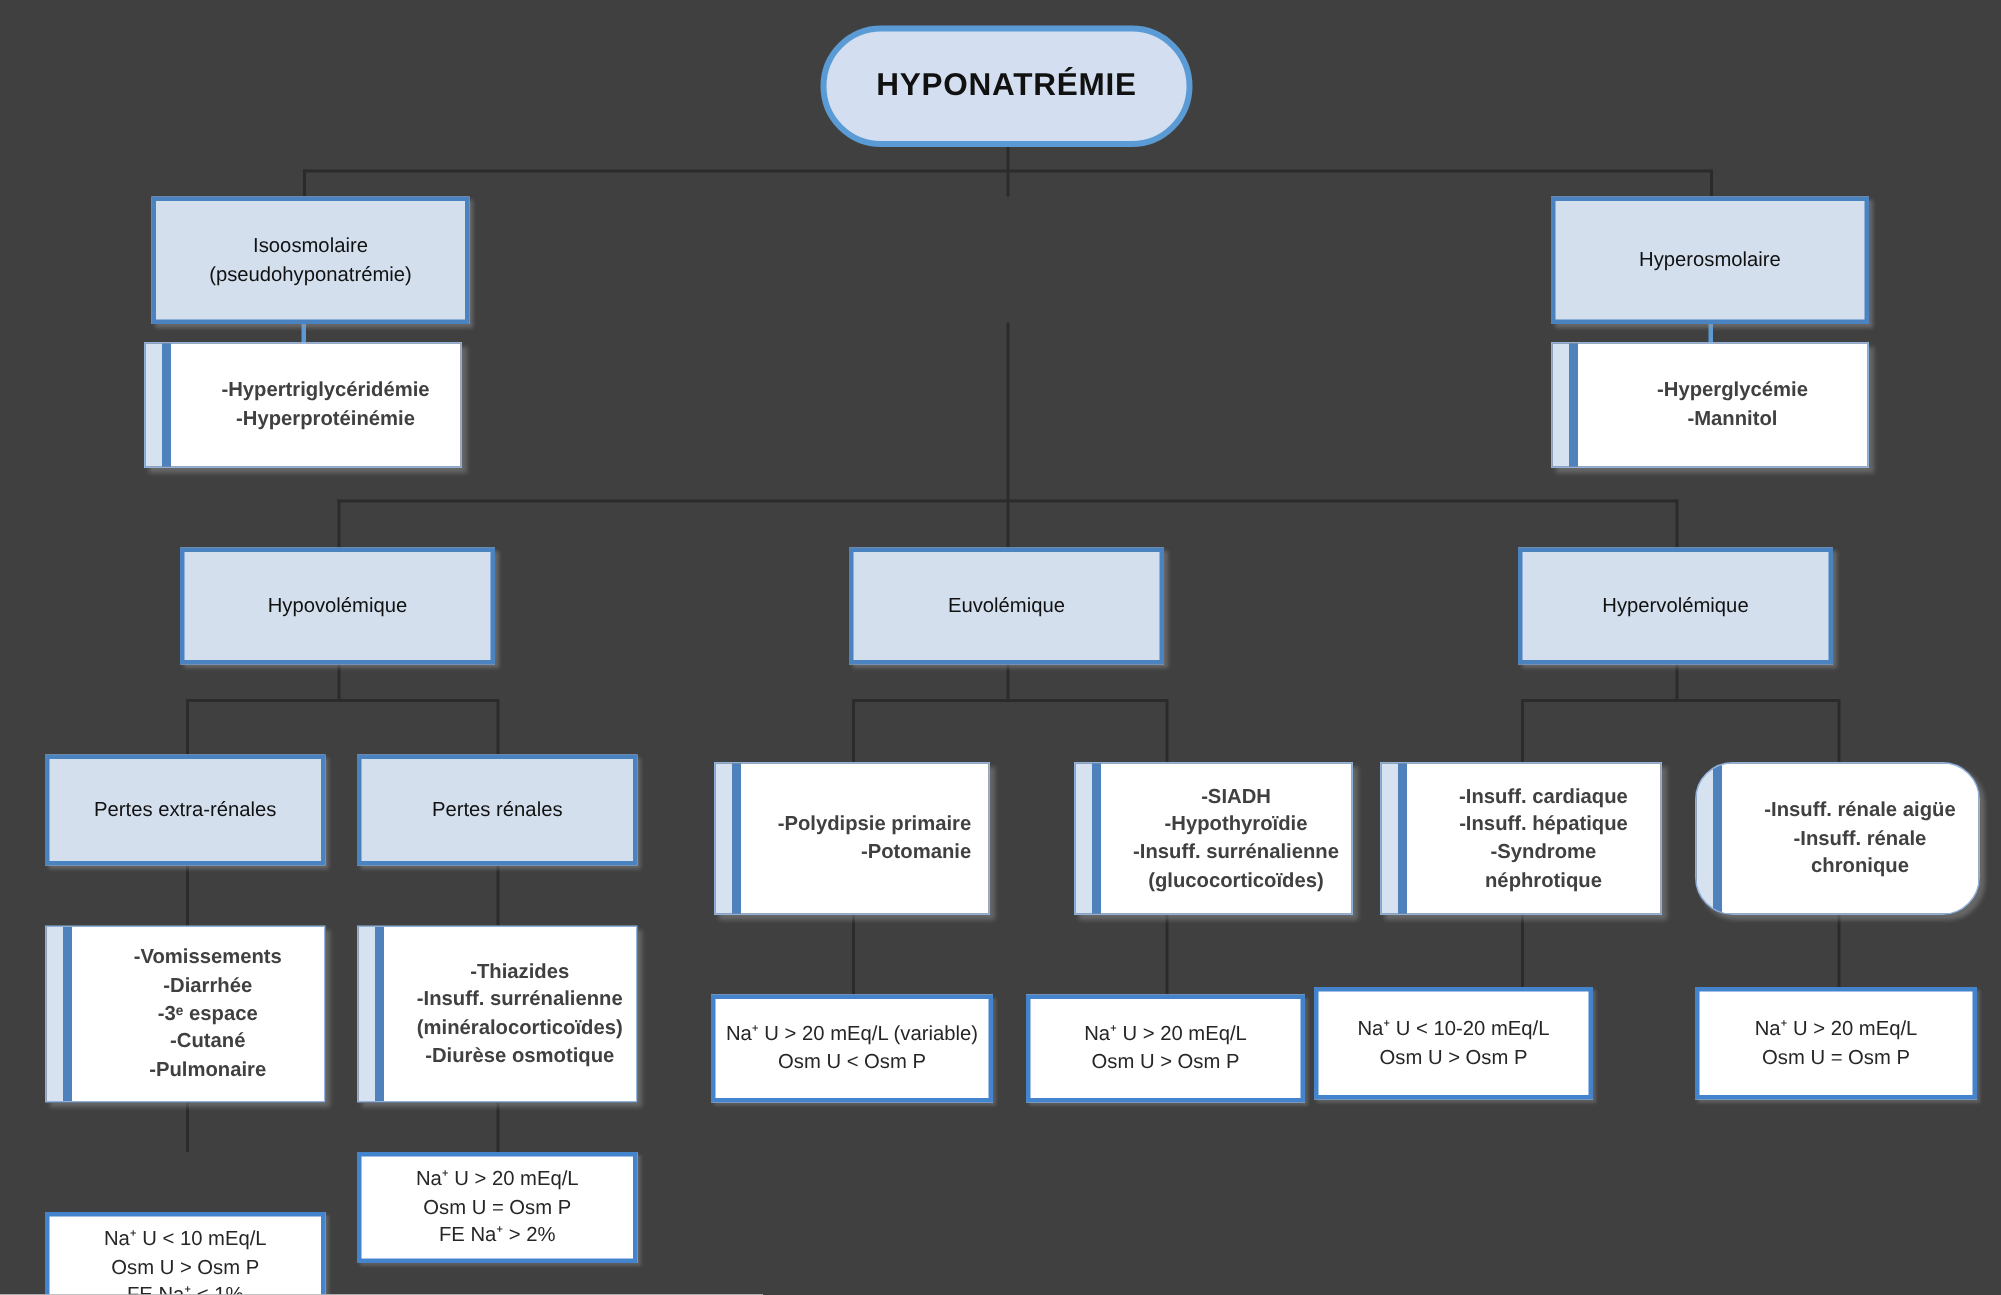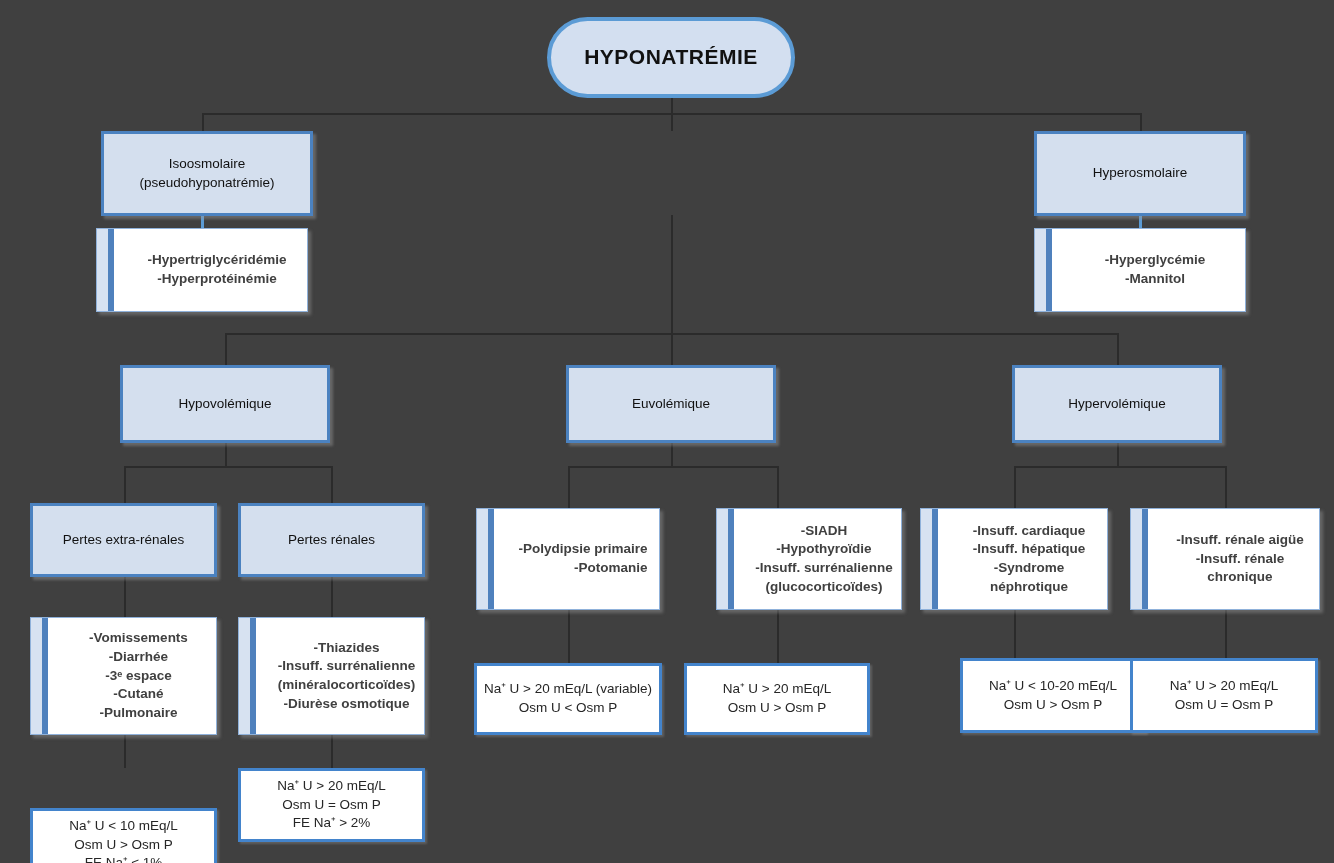--- a/index.html
+++ b/index.html
@@ -66,22 +66,22 @@
   #n-renales{left:238px;top:503px;width:187px;height:74px;}
   #n-extra-causes{left:30px;top:617px;width:187px;height:118px;}
   #n-renales-causes{left:238px;top:617px;width:187px;height:118px;}
   #n-extra-labs{left:30px;top:808px;width:187px;height:74px;}
   #n-renales-labs{left:238px;top:768px;width:187px;height:74px;}
   #n-polydipsie{left:476px;top:508px;width:184px;height:102px;text-align:right;}
   #n-siadh{left:684px;top:508px;width:186px;height:102px;margin-left:32px;}
   #n-polydipsie-labs{left:474px;top:663px;width:188px;height:72px;}
   #n-siadh-labs{left:684px;top:663px;width:186px;height:72px;}
   #n-cardiaque{left:920px;top:508px;width:188px;height:102px;}
-  #n-renale-aigue{left:1130px;top:508px;width:190px;height:102px;}
-  #n-cardiaque-labs{left:960px;top:658px;width:186px;height:75px;}
+  #n-renale-aigue{left:1130px;top:508px;width:190px;height:102px;border-radius:25px;}
+  #n-cardiaque-labs{left:876px;top:658px;width:186px;height:75px;}
   #n-renale-labs{left:1130px;top:658px;width:188px;height:75px;}
 </style>
 </head>
 <body>
 
 <div id="canvas">
 
   <div class="cv" style="left:671px;top:97px;height:17px;"></div>
   <div class="ch" style="left:202px;top:113px;width:939px;"></div>
   <div class="cv" style="left:202px;top:113px;height:18px;"></div>

